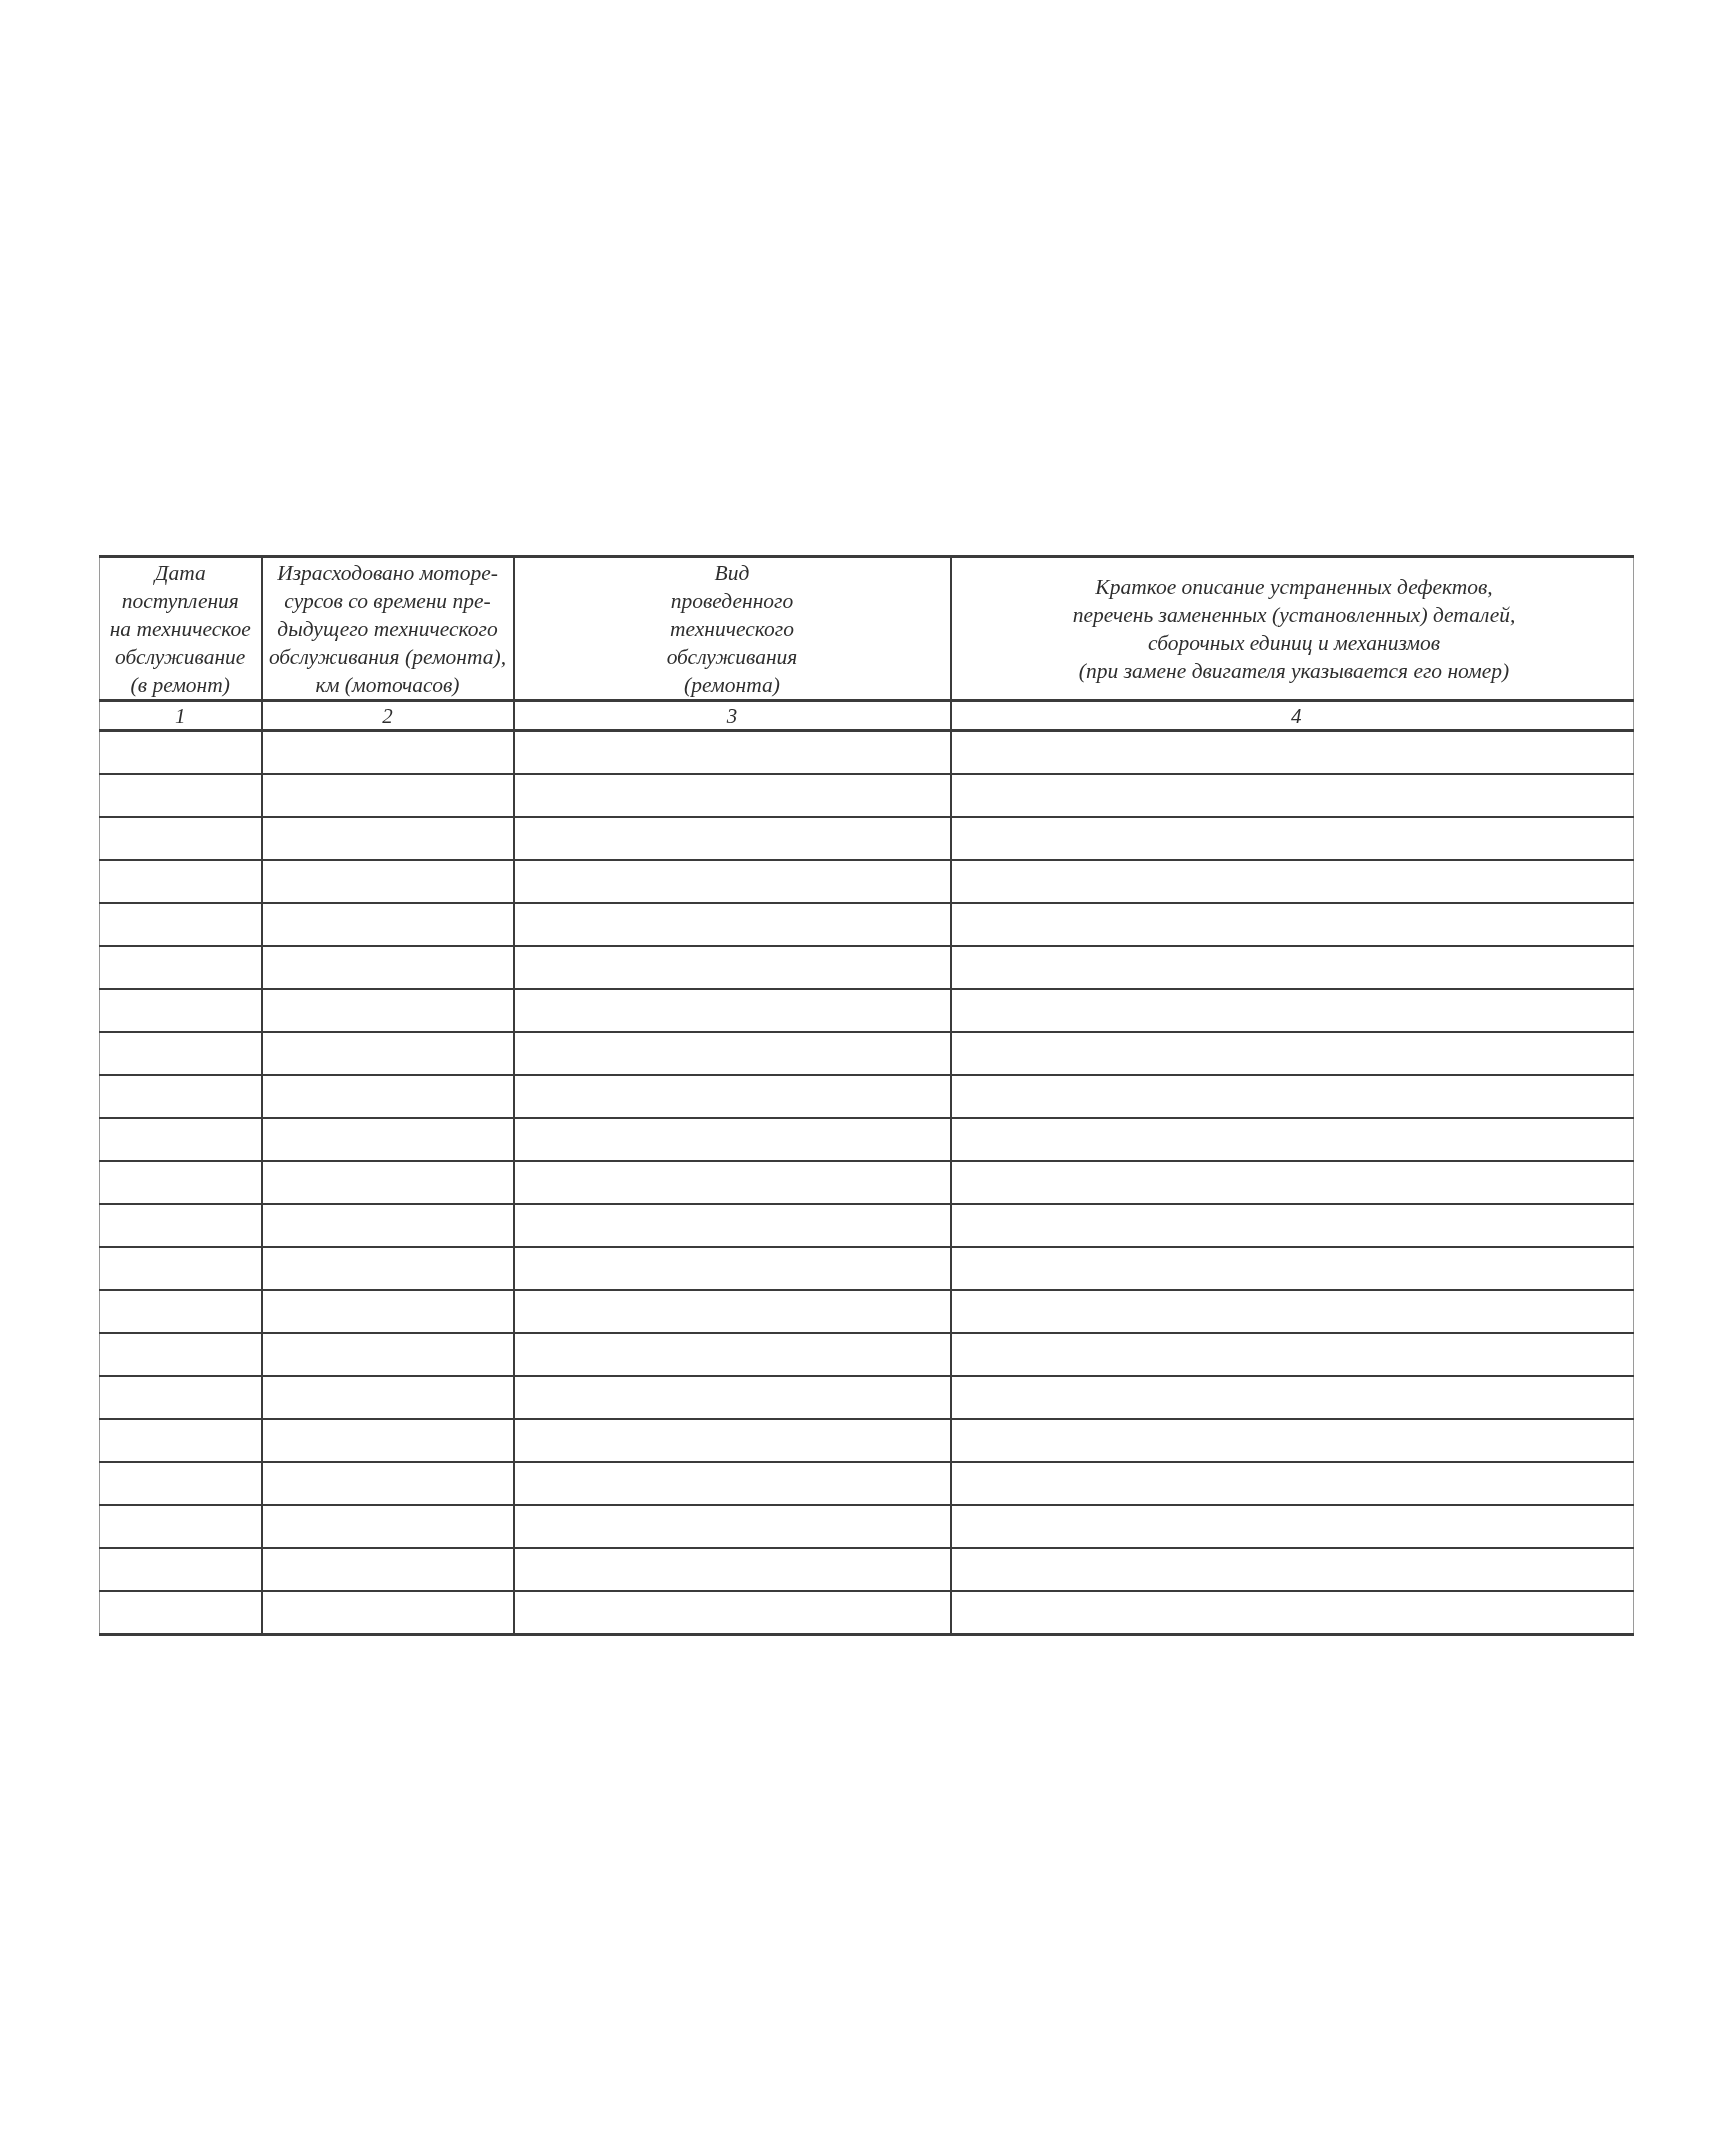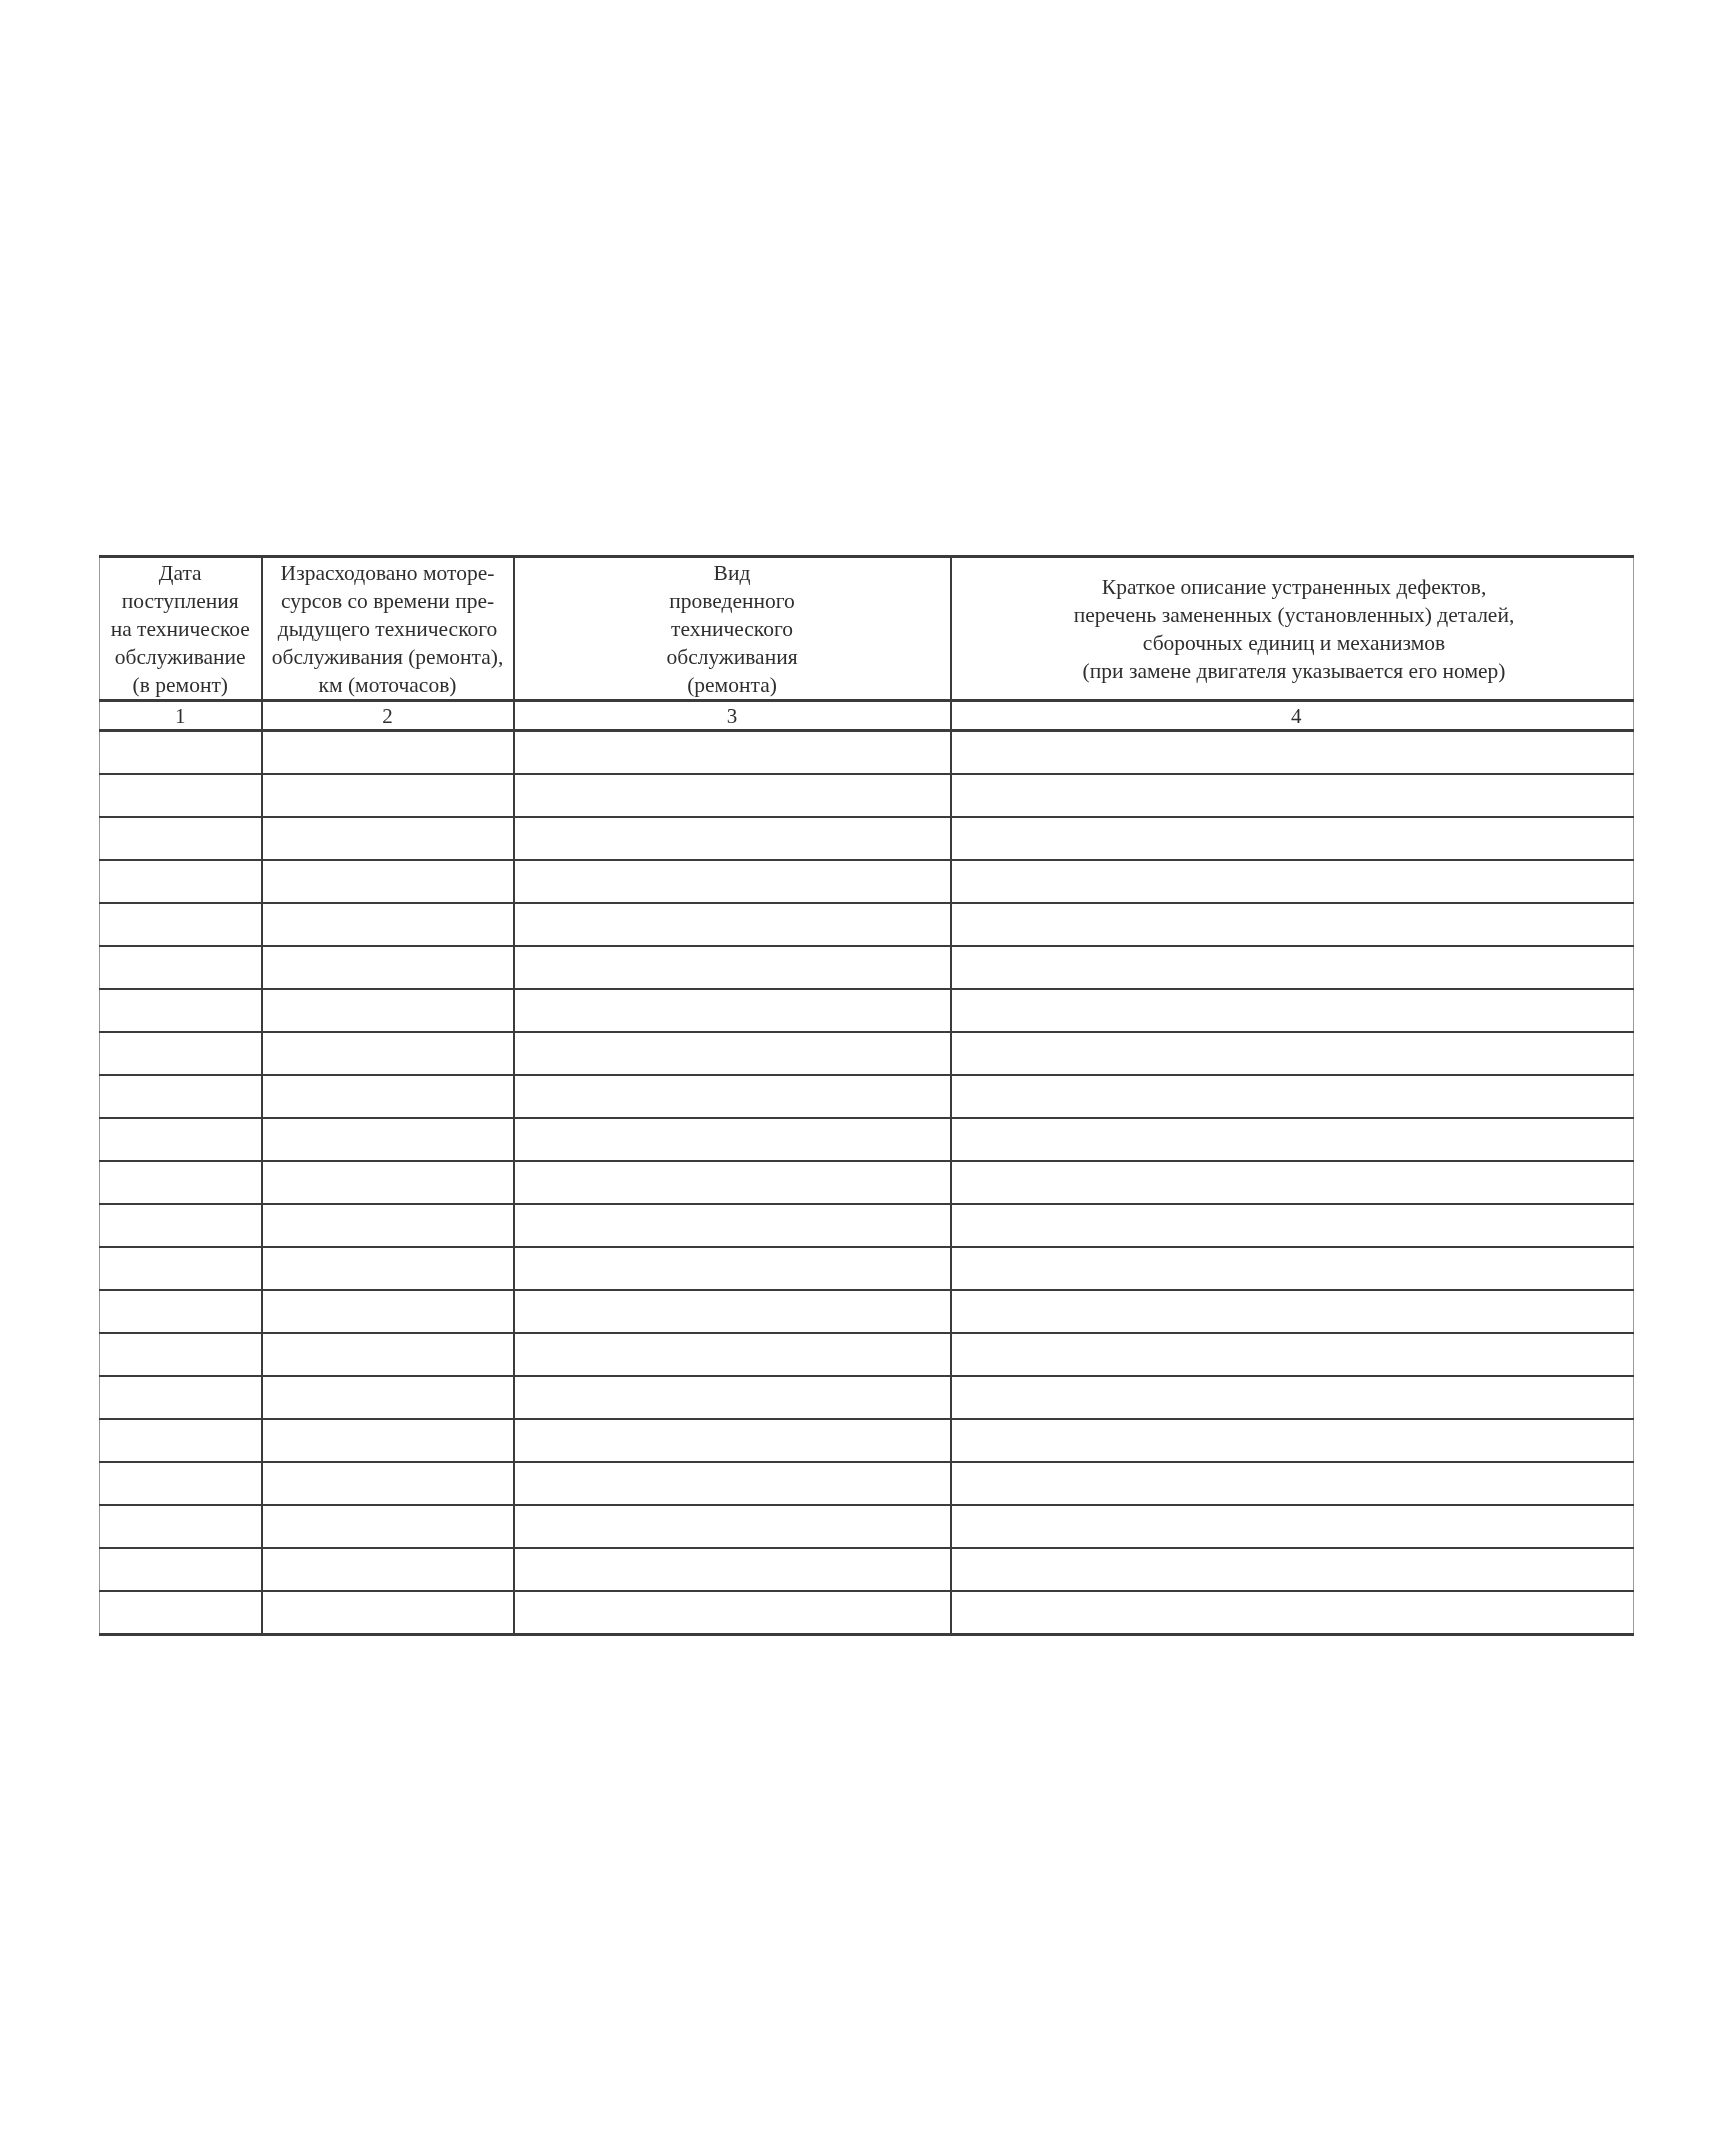--- a/index.html
+++ b/index.html
@@ -14,20 +14,21 @@
     font-family: "Liberation Serif", "DejaVu Serif", serif;
     color: #2e2e2e;
   }
   .page {
     position: absolute;
     left: 0; top: 0;
     width: 1733px;
     height: 2140px;
     background: #ffffff;
     overflow: hidden;
+    font-style: italic;
   }
   table.log-table {
     position: absolute;
     left: 99px;
     top: 555px;
     width: 1535px;
     border-collapse: collapse;
     table-layout: fixed;
     border-top: 3px solid #3b3b3b;
     border-bottom: 3px solid #3b3b3b;

